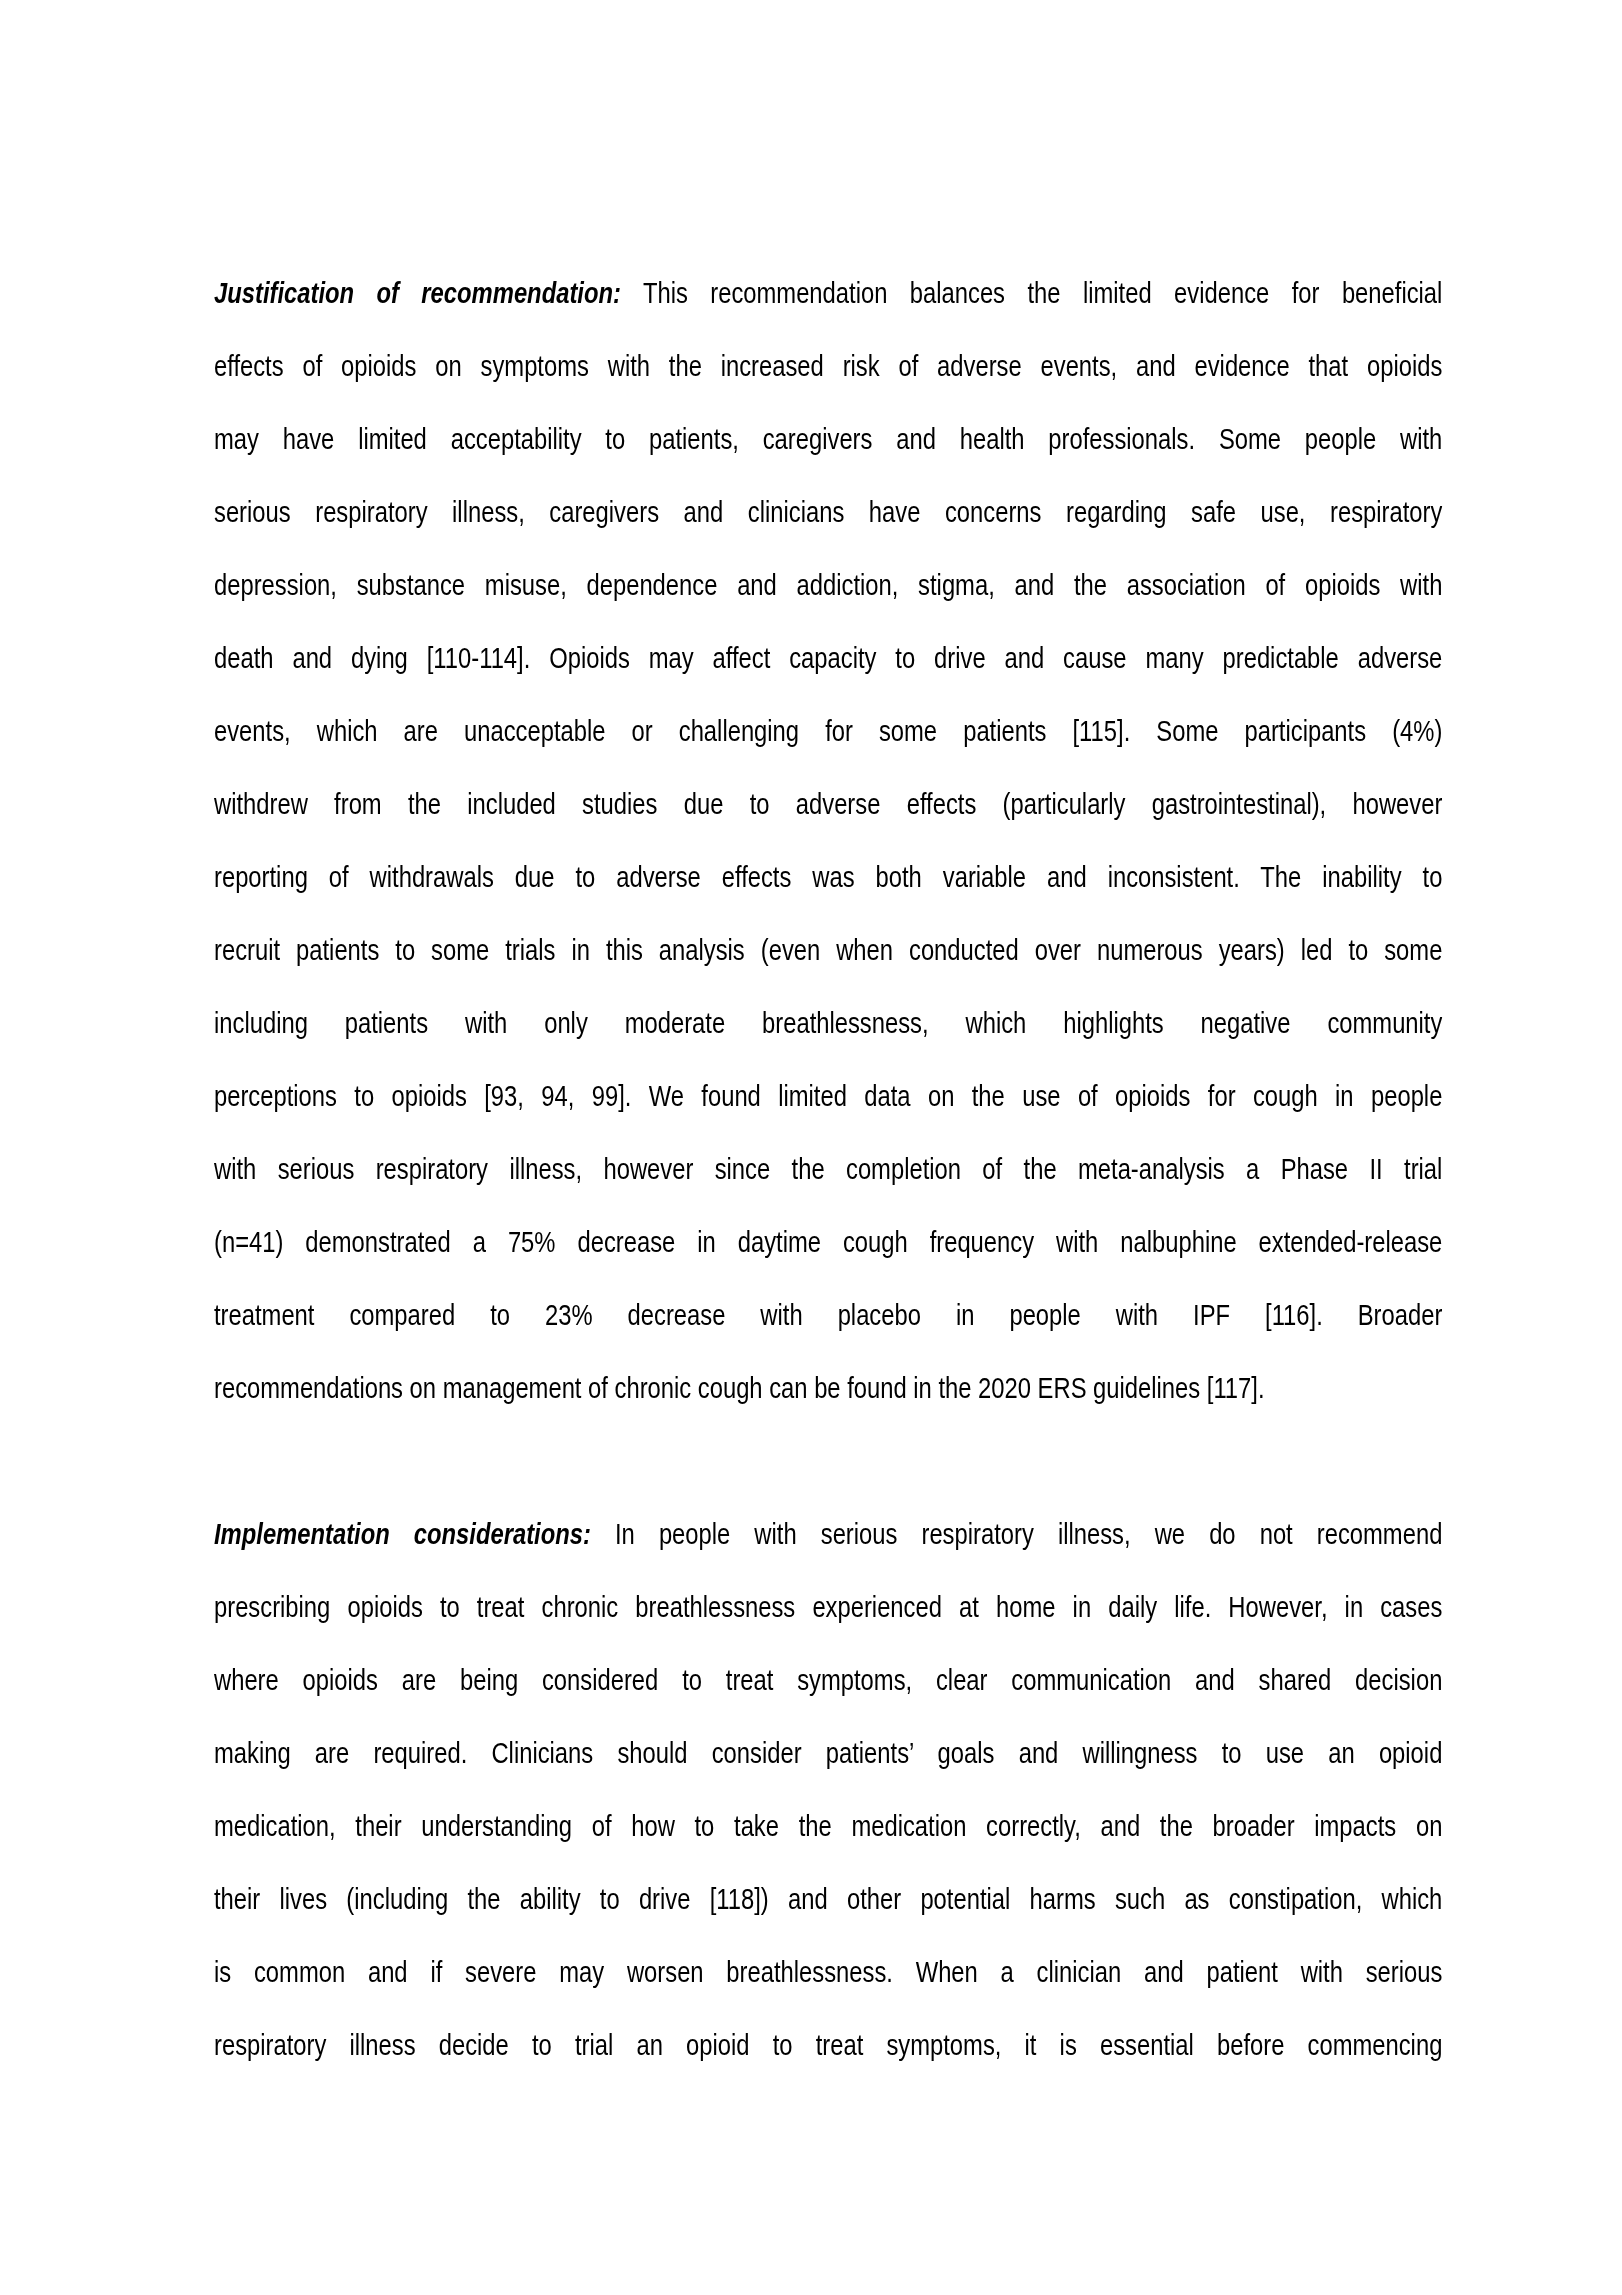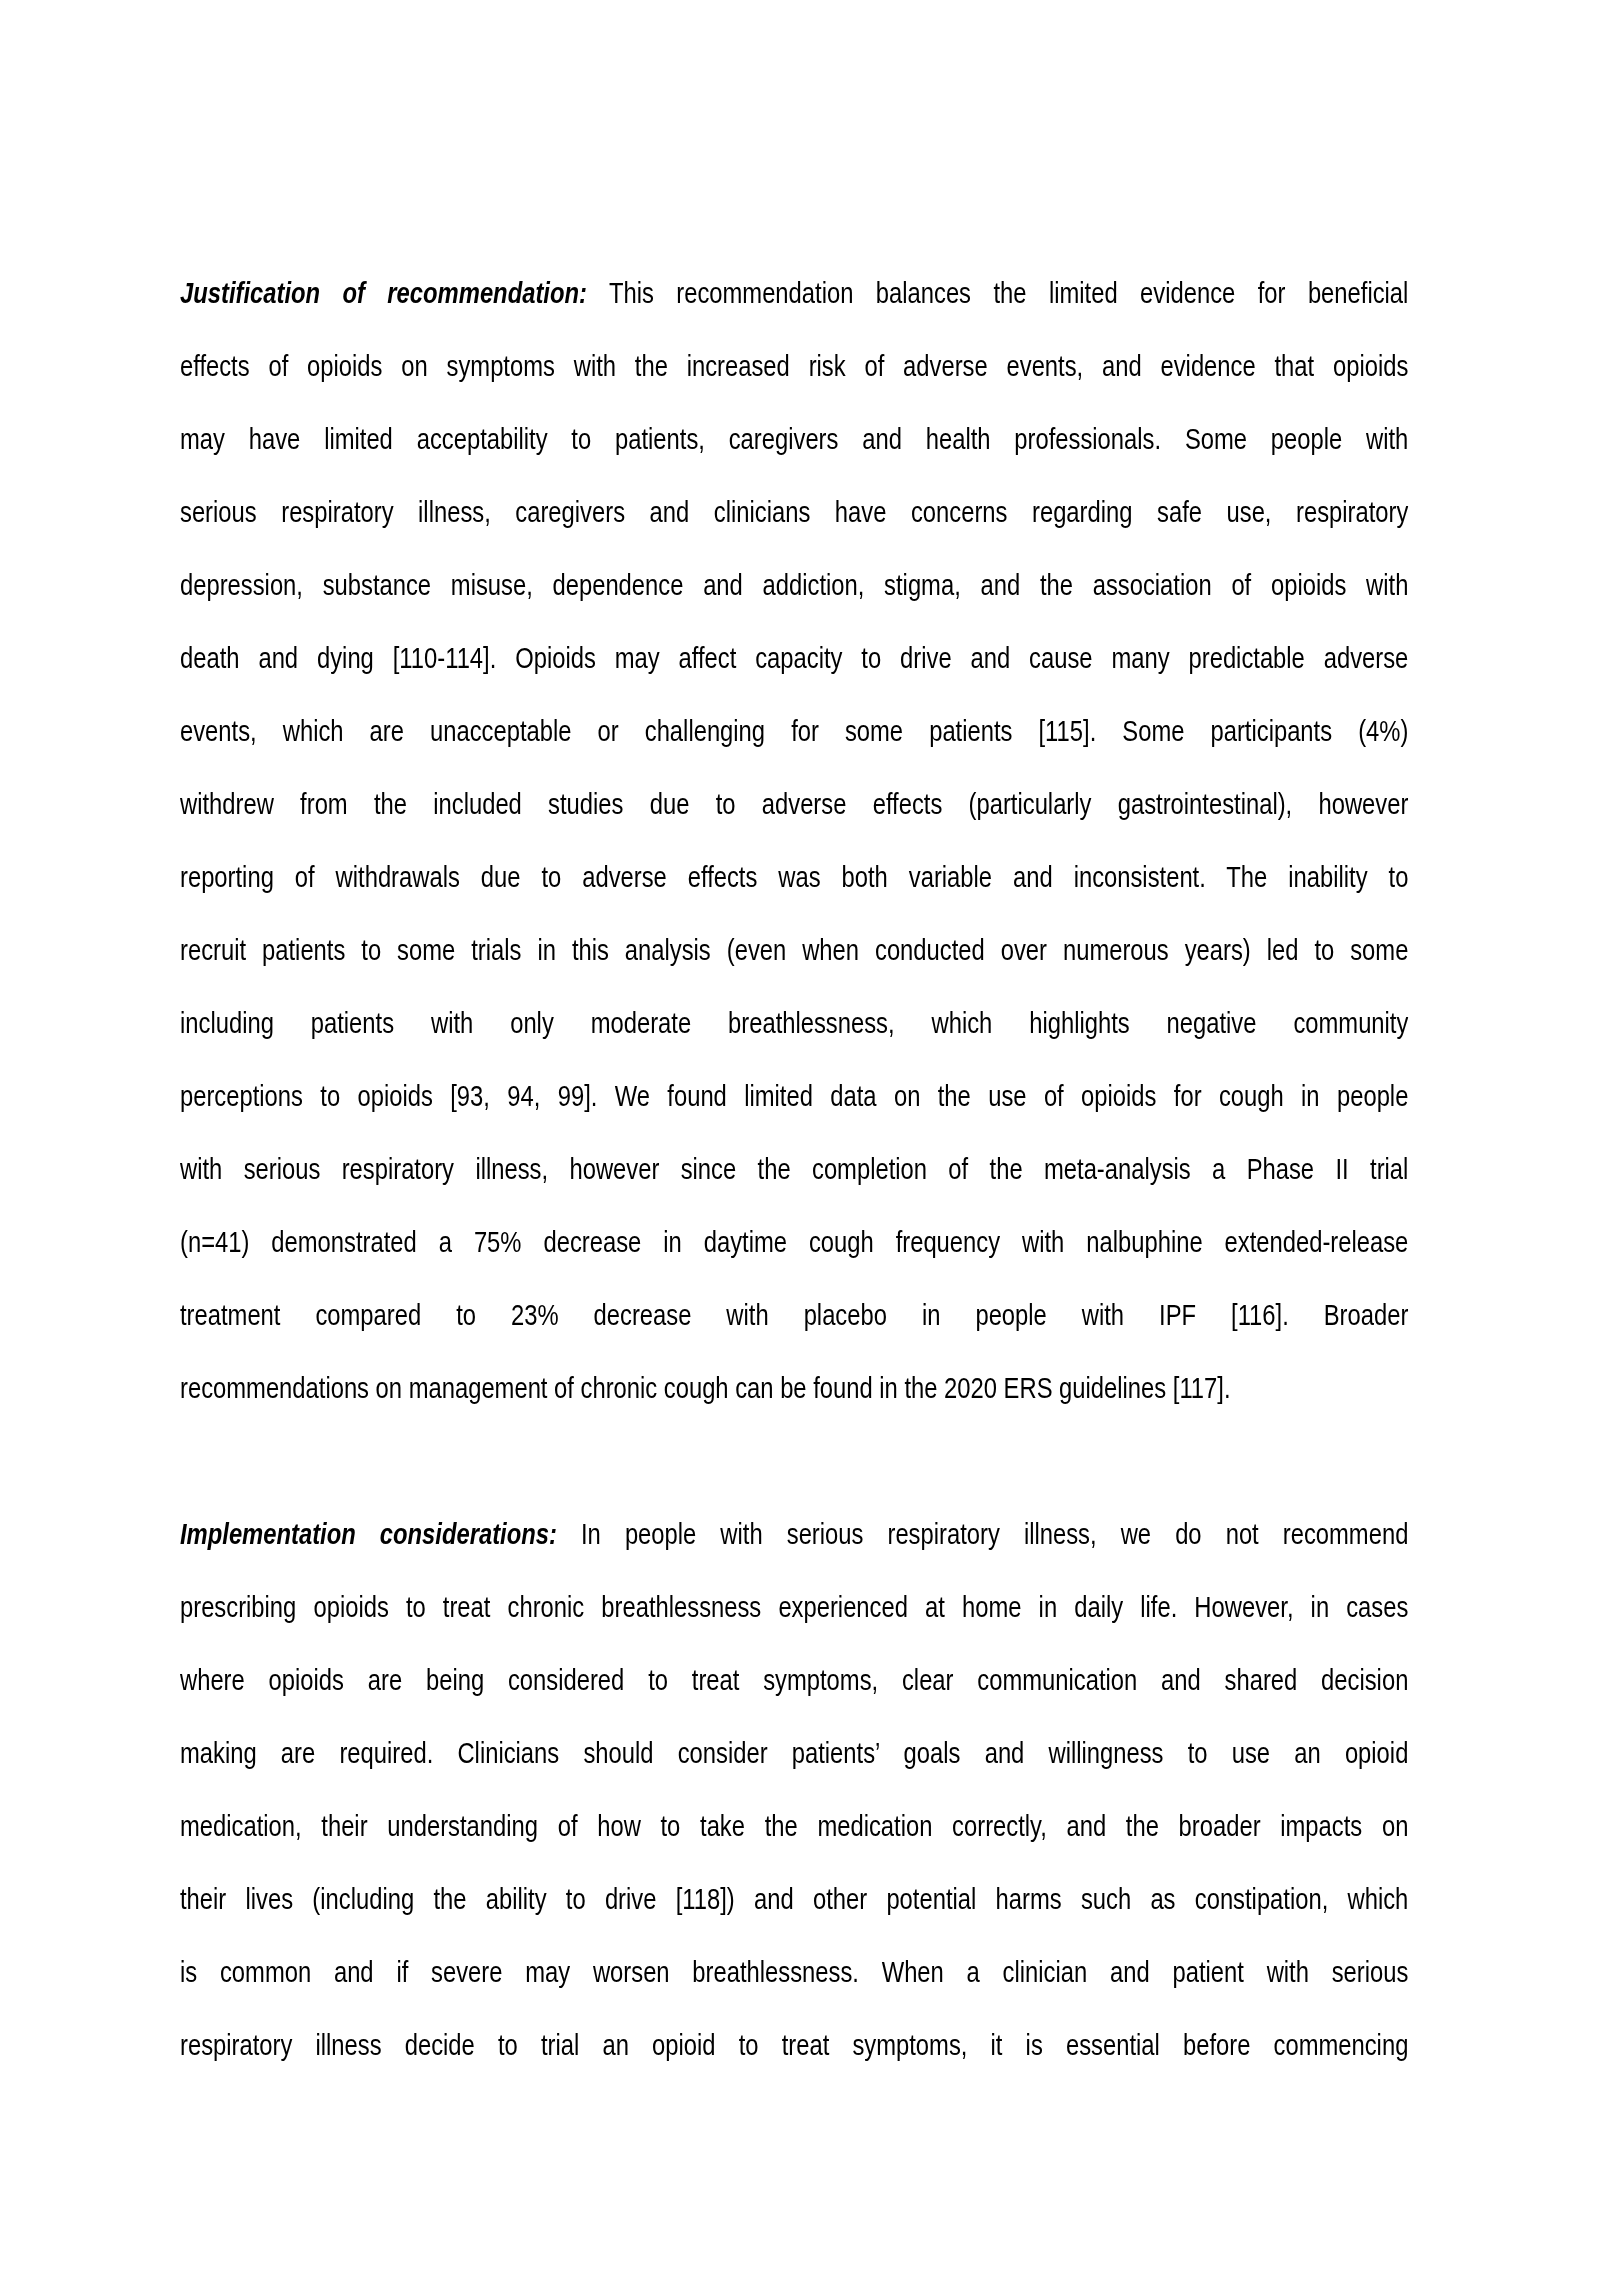--- a/index.html
+++ b/index.html
@@ -6,21 +6,21 @@
   body {
     width: 1623px;
     height: 2295px;
     background: #ffffff;
     position: relative;
     font-family: "Liberation Sans", sans-serif;
     color: #000000;
   }
   .content {
     position: absolute;
-    left: 180px;
+    left: 214px;
     top: 257px;
     width: 1227px;
     overflow: visible;
   }
   
   .para {
     width: 1498px;
     transform: scaleX(0.82);
     transform-origin: 0 0;
   }

